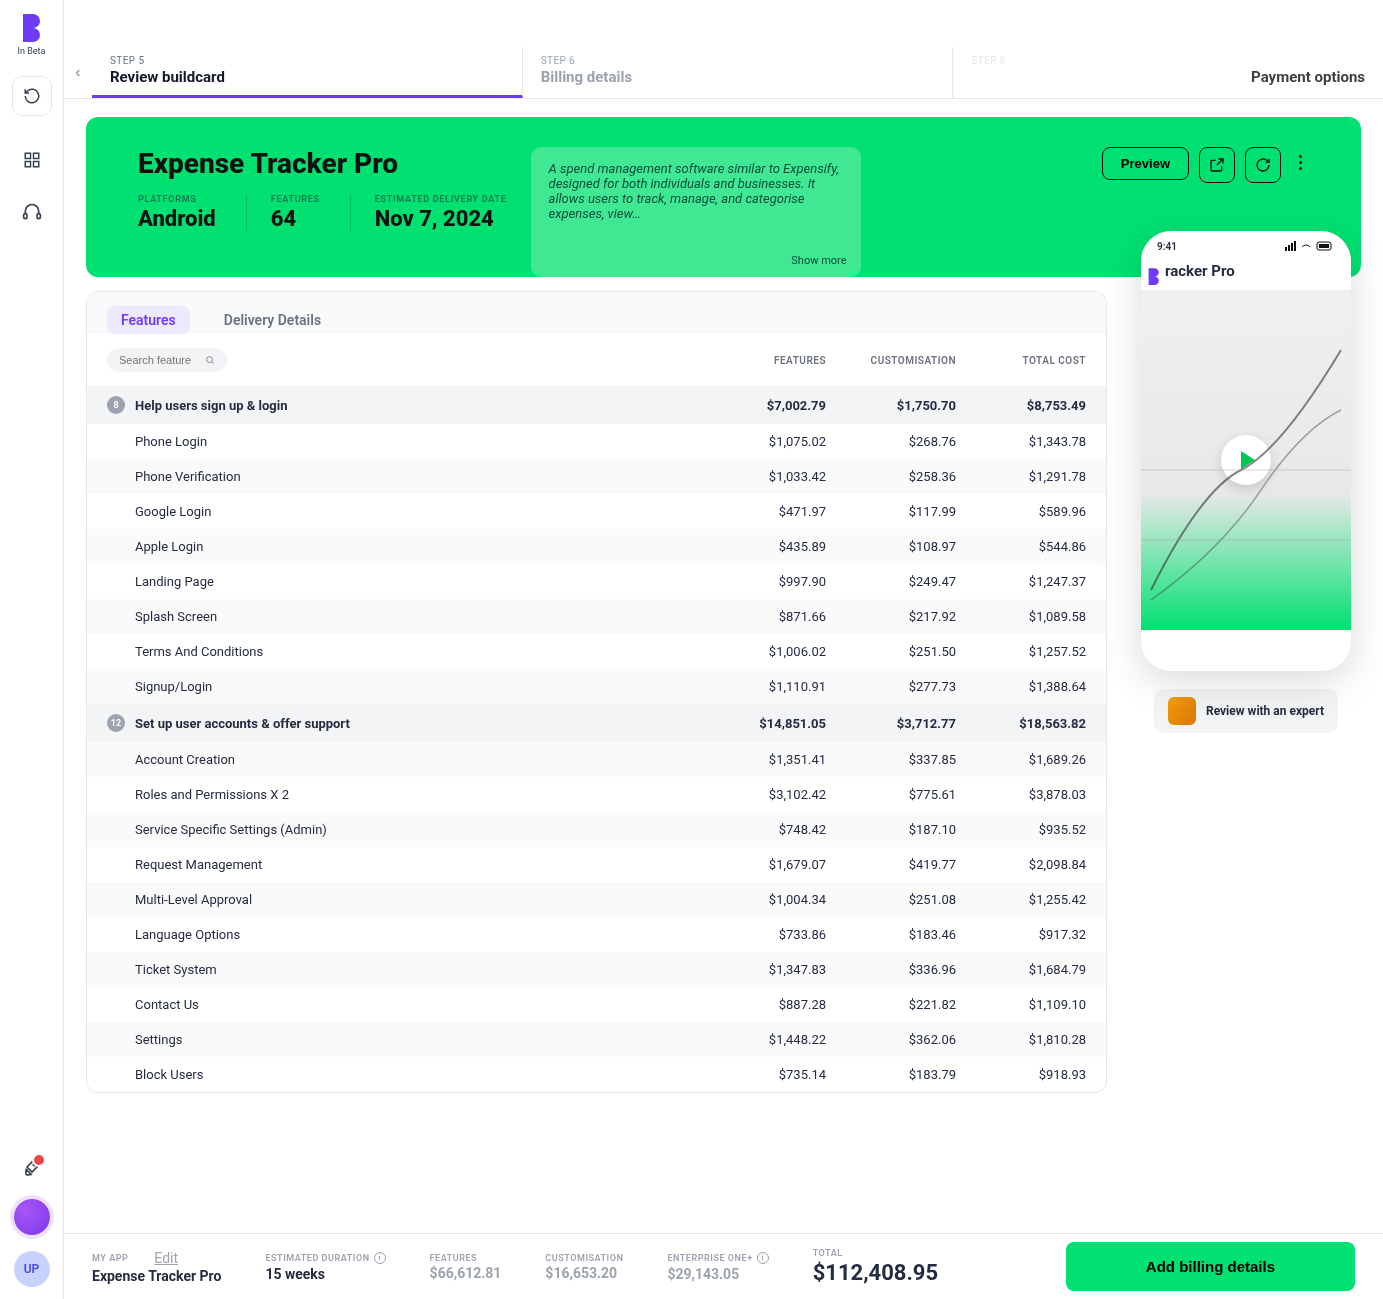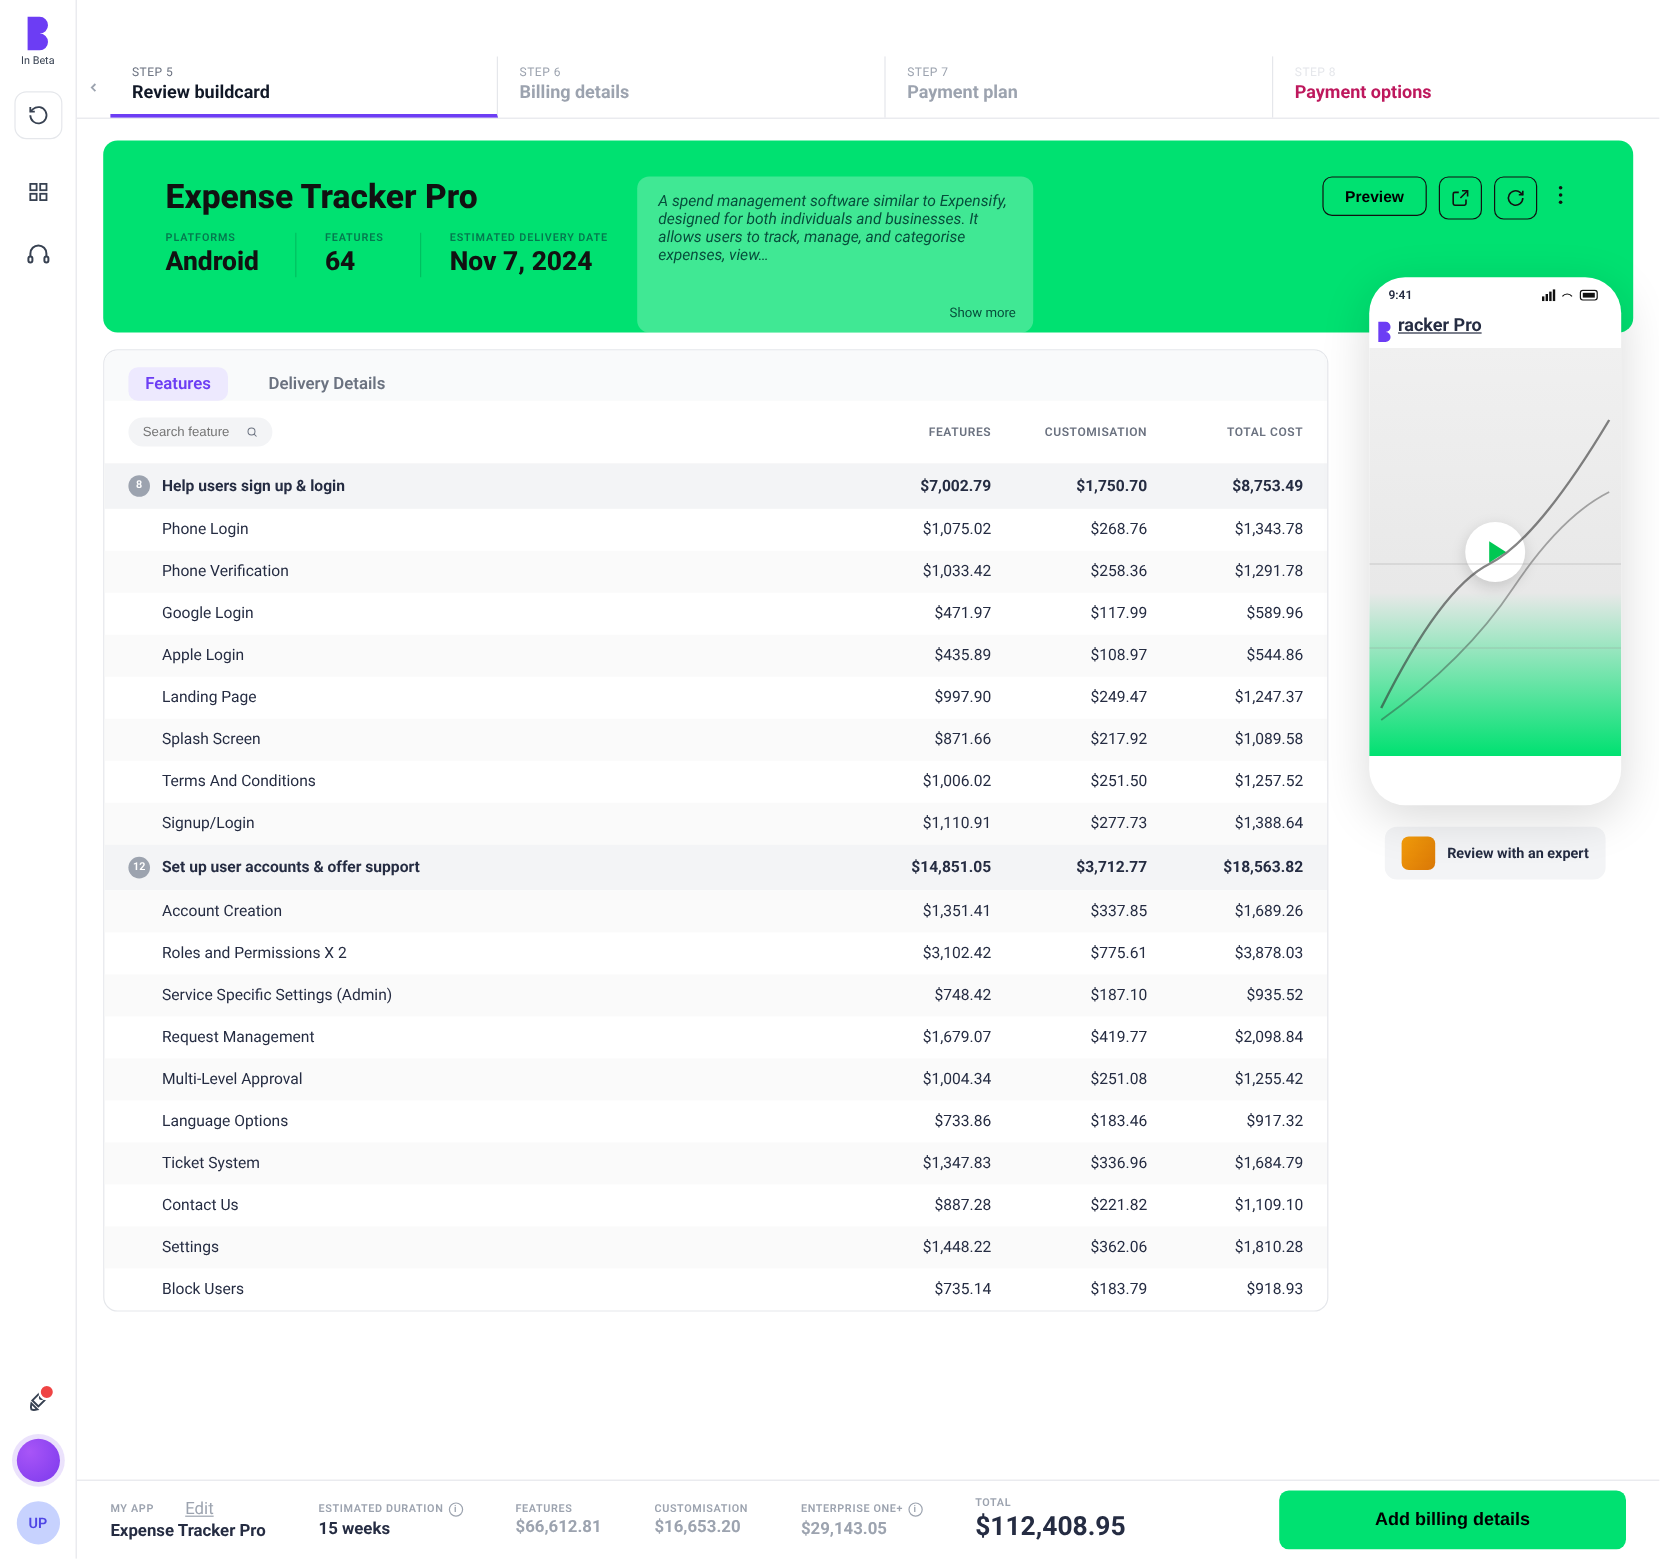--- a/index.html
+++ b/index.html
@@ -18,21 +18,21 @@
 .main { flex: 1; display: flex; flex-direction: column; background: #fff; }
 .stepper { display: flex; align-items: stretch; border-bottom: 1px solid #E5E7EB; height: 52px; margin-top: 47px; }
 .step-back { width: 28px; display: flex; align-items: center; justify-content: center; cursor: pointer; border-right: 1px solid transparent; }
 .step { flex: 1; padding: 8px 18px; border-right: 1px solid #E5E7EB; }
 .step:last-child { border-right: none; }
 .step-num { font-size: 10px; color: #9CA3AF; letter-spacing: .04em; }
 .step-title { font-size: 15px; font-weight: 700; color: #9CA3AF; margin-top: 2px; }
 .step.active { border-bottom: 3px solid #6C3DF4; }
 .step.active .step-title { color: #111827; }
 .step.active .step-num { color: #6B7280; }
-.step.disabled .step-title { color: #be185d; }
+.step.disabled .step-title { color: #404040; text-align: right; }
 .step.disabled .step-num { color: #E5E7EB; }
 .content { flex: 1; overflow: hidden; padding: 18px 22px 0 22px; }
 .hero { background: #00E171; border-radius: 12px; padding: 30px 52px 0 52px; display: flex; gap: 24px; height: 160px; position: relative; overflow: visible; }
 .hero-left { display: flex; flex-direction: column; }
 .hero-title { font-size: 28px; font-weight: 800; color: #111; margin-bottom: 14px; }
 .hero-stats { display: flex; gap: 30px; }
 .hero-stat { display: flex; flex-direction: column; }
 .hero-stat + .hero-stat { padding-left: 24px; border-left: 1px solid rgba(0,0,0,.15); }
 .hero-stat-label { font-size: 9px; letter-spacing: .08em; color: #065F46; opacity: .8; font-weight: 600; }
 .hero-stat-value { font-size: 22px; font-weight: 800; color: #111; margin-top: 2px; }
@@ -56,21 +56,21 @@
 .search-pill input { border: none; background: transparent; outline: none; width: 100%; font-size: 11px; }
 .col-name { flex: 1; }
 .col-num { width: 130px; text-align: right; }
 .group-row { display: flex; align-items: center; padding: 10px 20px; background: #F3F4F6; font-weight: 700; font-size: 13px; }
 .group-count { width: 18px; height: 18px; border-radius: 50%; background: #9CA3AF; color: #fff; font-size: 9px; display: flex; align-items: center; justify-content: center; margin-right: 10px; font-weight: 600; }
 .feature-row { display: flex; align-items: center; padding: 10px 20px 10px 48px; font-size: 13px; }
 .feature-row:nth-child(odd) { background: #FAFAFA; }
 .aside { width: 230px; display: flex; flex-direction: column; align-items: center; margin-top: -60px; z-index: 5; }
 .phone { width: 210px; height: 440px; background: #fff; border-radius: 30px; box-shadow: 0 10px 40px rgba(0,0,0,.15); overflow: hidden; position: relative; }
 .phone-statusbar { display: flex; justify-content: space-between; padding: 10px 16px; font-size: 10px; font-weight: 600; }
-.phone-title { font-size: 15px; font-weight: 700; padding: 0 14px 10px 14px; text-decoration: underline; }
+.phone-title { font-size: 15px; font-weight: 700; padding: 0 14px 10px 14px; }
 .phone-graphic { height: 340px; background: linear-gradient(180deg, #f0f0f0 0%, #e8e8e8 60%, #00E171 100%); position: relative; display: flex; align-items: center; justify-content: center; }
 .play-btn { width: 50px; height: 50px; border-radius: 50%; background: #fff; display: flex; align-items: center; justify-content: center; box-shadow: 0 4px 12px rgba(0,0,0,.15); cursor: pointer; }
 .play-triangle { width: 0; height: 0; border-left: 14px solid #00C853; border-top: 9px solid transparent; border-bottom: 9px solid transparent; margin-left: 3px; }
 .expert-row { display: flex; align-items: center; gap: 10px; background: #F3F4F6; border-radius: 10px; padding: 8px 14px; margin-top: 18px; cursor: pointer; }
 .expert-avatar { width: 28px; height: 28px; border-radius: 6px; background: linear-gradient(135deg,#f59e0b,#d97706); }
 .expert-text { font-size: 12px; font-weight: 700; }
 .footer { border-top: 1px solid #E5E7EB; padding: 8px 28px; display: flex; align-items: center; gap: 44px; background: #fff; }
 .foot-block { display: flex; flex-direction: column; }
 .foot-label { font-size: 9px; letter-spacing: .06em; color: #9CA3AF; font-weight: 600; display: flex; align-items: center; gap: 4px; }
 .foot-value { font-size: 14px; font-weight: 700; margin-top: 2px; }
@@ -134,24 +134,20 @@
           </svg>
       </div>
       <div class="step active">
         <div class="step-num">STEP 5</div>
         <div class="step-title">Review buildcard</div>
       </div>
       <div class="step">
         <div class="step-num">STEP 6</div>
         <div class="step-title">Billing details</div>
       </div>
-      <div class="step">
-        <div class="step-num">STEP 7</div>
-        <div class="step-title">Payment plan</div>
-      </div>
       <div class="step disabled">
         <div class="step-num">STEP 8</div>
         <div class="step-title">Payment options</div>
       </div>
     </div>
 
     <div class="content">
       <div class="hero">
         <div class="hero-left">
           <div class="hero-title">Expense Tracker Pro</div>

